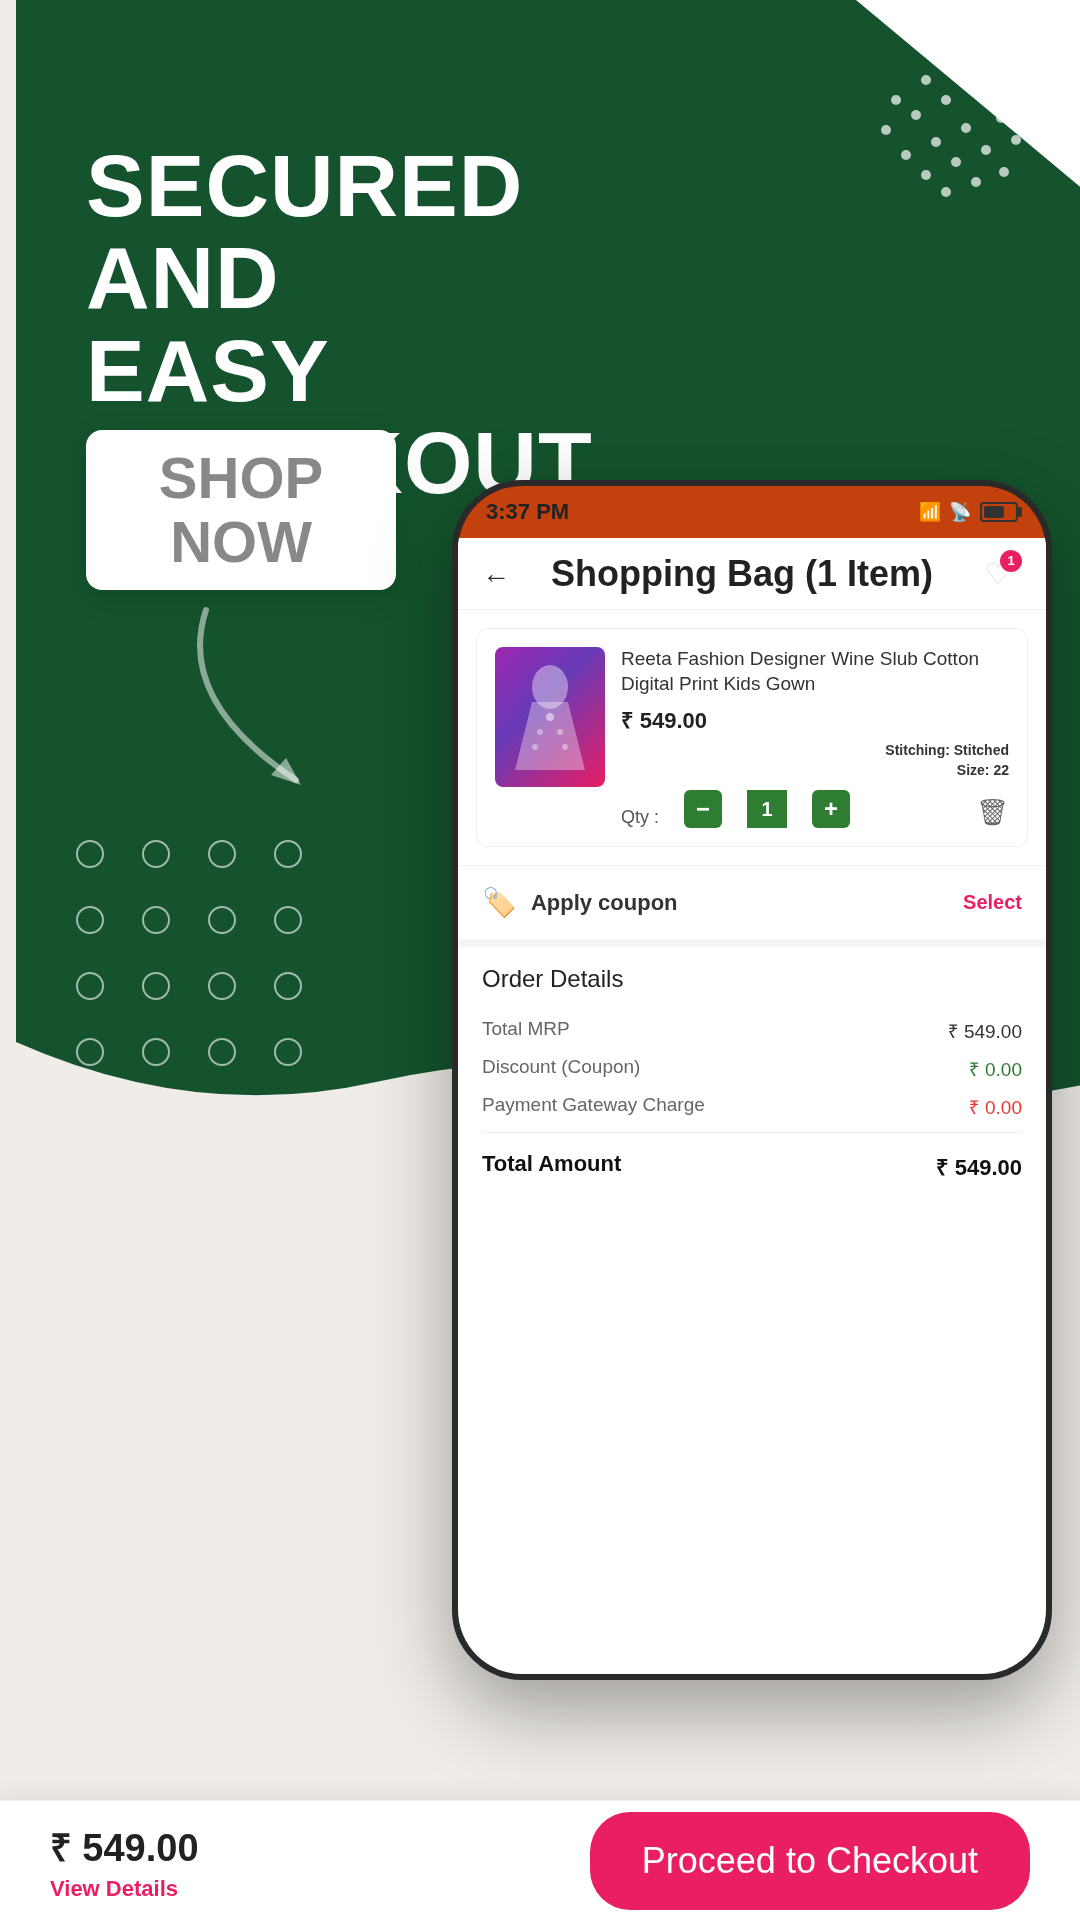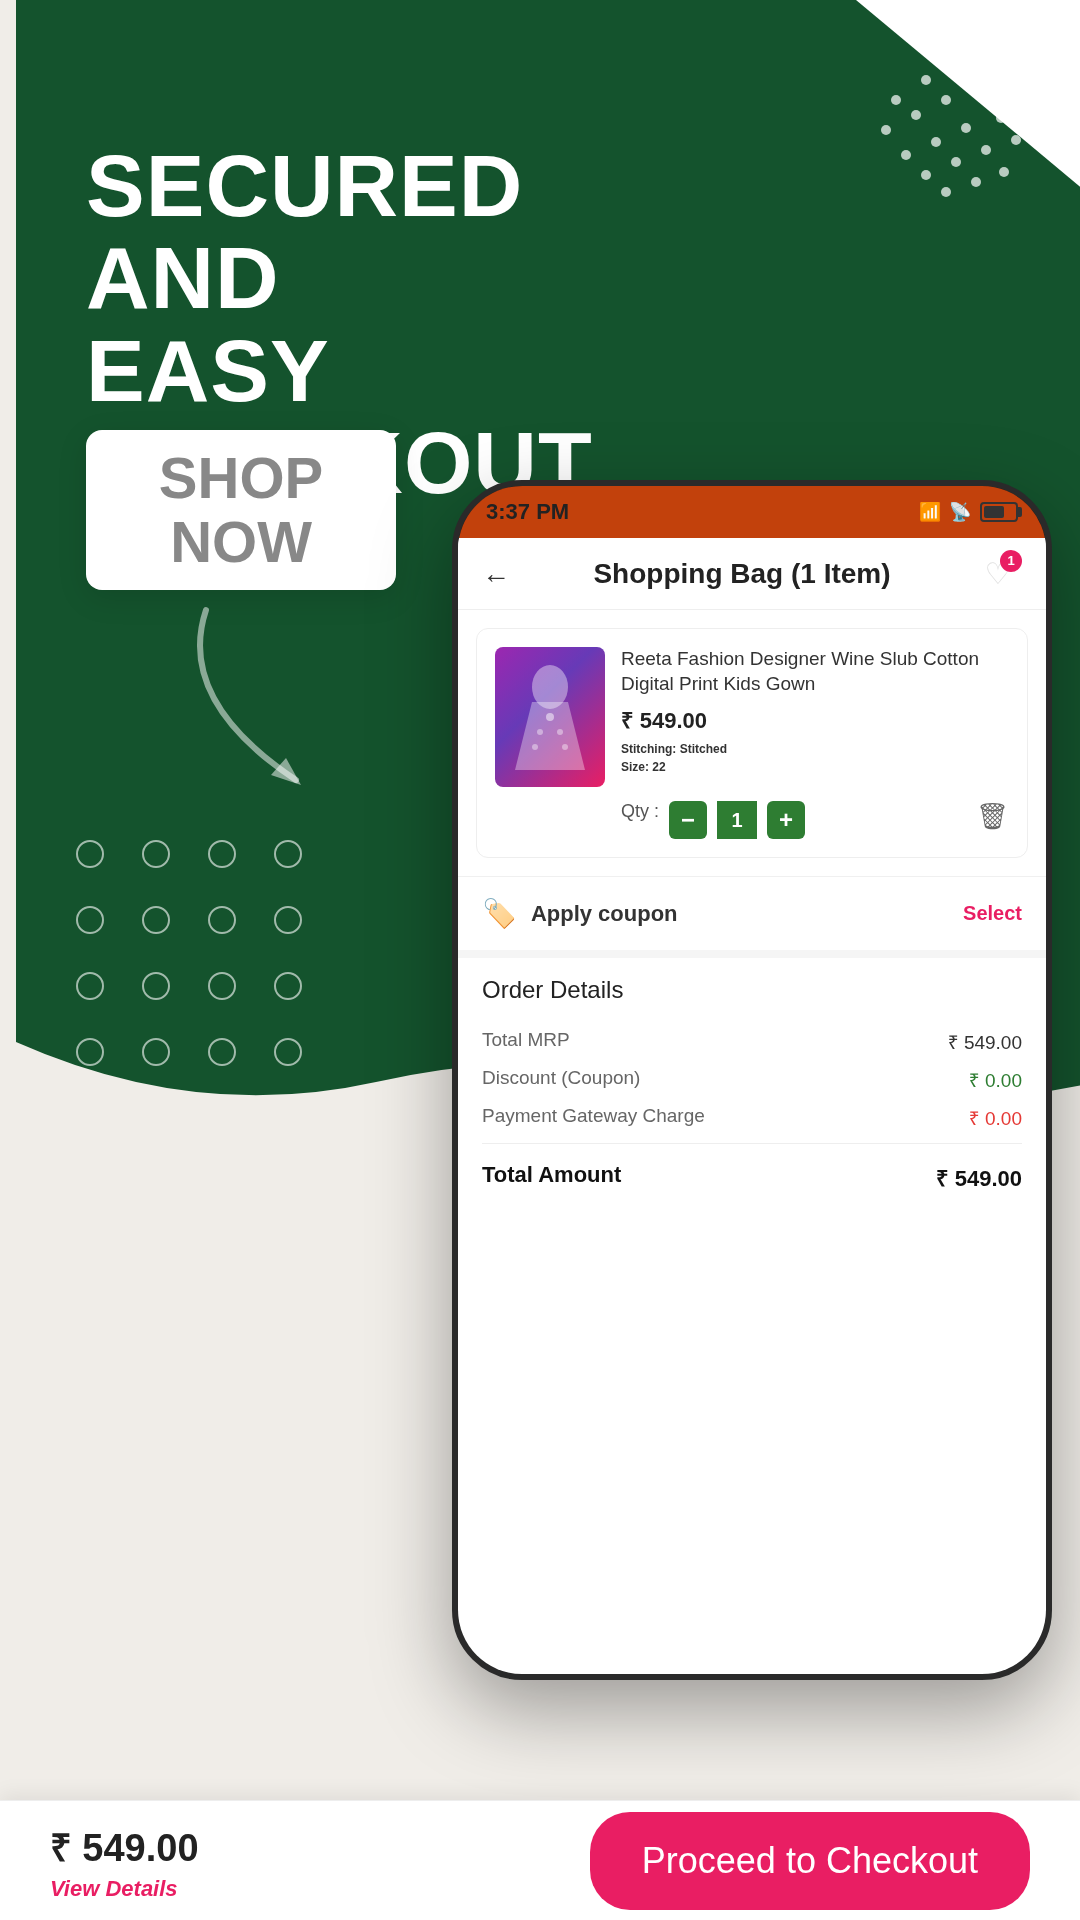--- a/index.html
+++ b/index.html
@@ -189,21 +189,21 @@
       padding: 0 24px;
       gap: 18px;
     }
     .back-arrow {
       font-size: 28px;
       color: #333;
       flex-shrink: 0;
     }
     .header-title {
       flex: 1;
-      font-size: 28px;
+      font-size: 36px;
       font-weight: 700;
       color: #222;
       text-align: center;
     }
     .heart-icon-wrapper {
       position: relative;
       width: 48px;
       height: 48px;
       display: flex;
       align-items: center;
@@ -261,33 +261,34 @@
       line-height: 1.3;
       margin-bottom: 8px;
     }
     .product-price {
       font-size: 22px;
       font-weight: 700;
       color: #222;
       margin-bottom: 8px;
     }
     .product-attr {
-      font-size: 12px;
+      font-size: 14px;
       color: #555;
       margin-bottom: 4px;
+      text-align: right;
     }
     .product-attr span {
       font-weight: 700;
       color: #333;
     }
     .qty-row {
       display: flex;
-      align-items: flex-start;
-      gap: 10px;
-      margin-top: 27px;
+      align-items: flex-end;
+      gap: 25px;
+      margin-top: 12px;
     }
     .qty-label {
       font-size: 18px;
       color: #555;
     }
     .qty-btn {
       width: 38px;
       height: 38px;
       background: #2e7d32;
       color: white;
@@ -419,21 +420,20 @@
       font-size: 38px;
       font-weight: 800;
       color: #222;
     }
     .bottom-view-details {
       font-size: 22px;
       color: #e91e63;
       font-weight: 600;
       margin-top: 4px;
       cursor: pointer;
-      font-style: italic;
     }
     .checkout-btn {
       background: #e91e63;
       color: #ffffff;
       border: none;
       border-radius: 40px;
       padding: 28px 52px;
       font-size: 36px;
       font-weight: 400;
       cursor: pointer;

